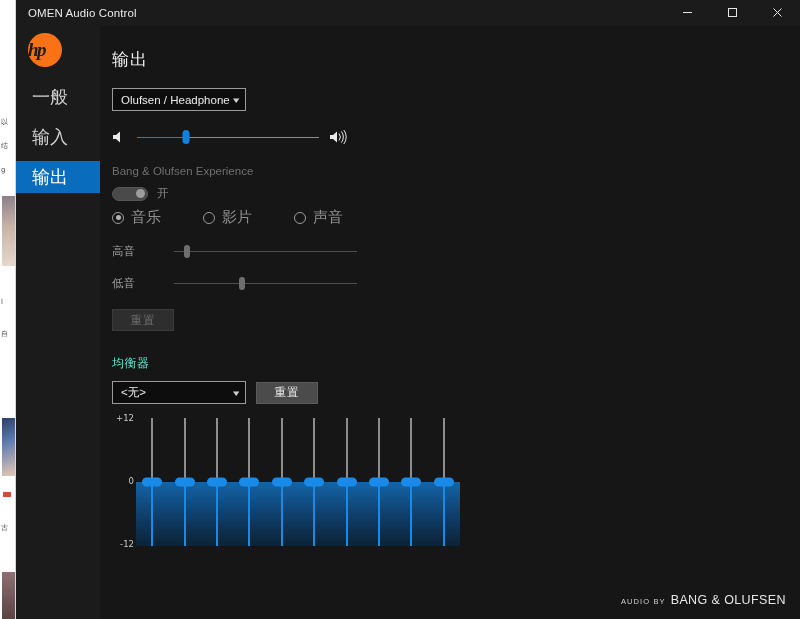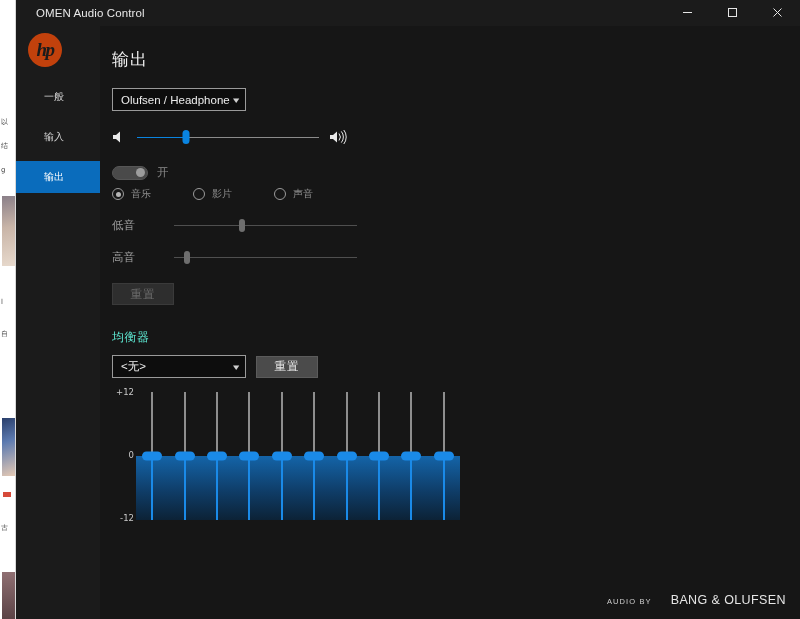--- a/index.html
+++ b/index.html
@@ -47,21 +47,21 @@
   #titlebar {
     height: 26px;
     background: #1b1b1b;
     display: flex; align-items: center;
     flex: 0 0 26px;
     border-bottom: 1px solid #1b1b1b;
   }
   #titlebar-text {
     color: #e8e8e8;
     font-size: 11.5px;
-    padding-left: 20px;
+    padding-left: 12px;
     letter-spacing: .1px;
     white-space: nowrap;
   }
   #window-controls { margin-left: auto; display: flex; height: 26px; }
   .wc {
     width: 45px; height: 26px;
     display: flex; align-items: center; justify-content: center;
     color: #e6e6e6;
   }
   .wc svg { display: block; }
@@ -73,39 +73,39 @@
   #sidebar {
     width: 84px;
     background: #1b1b1b;
     flex: 0 0 84px;
     display: flex; flex-direction: column;
   }
   #hp-logo {
     width: 34px; height: 34px;
     margin: 7px 0 0 12px;
     border-radius: 50%;
-    background: #c2410c;
-    display: flex; align-items: center; justify-content: center;
+    background: #f97316;
+    display: flex; align-items: center; 
   }
   #hp-logo span {
     font-family: "Liberation Serif", serif;
     font-style: italic;
     font-weight: bold;
     font-size: 19px;
     color: #1b1b1b;
     line-height: 1;
     letter-spacing: -1.5px;
     transform: translateY(-1px);
   }
   .nav-item {
     height: 32px;
     display: flex; align-items: center;
-    padding-left: 28px;
+    padding-left: 16px;
     color: #d0d0d0;
-    font-size: 10px;
+    font-size: 18px;
   }
   .nav-item.first { margin-top: 14px; }
   .nav-item.spaced { margin-top: 8px; text-align: center; }
   .nav-item.active { background: #0a6cbc; color: #ffffff; margin-top: 8px; }
 
   
   #content {
     flex: 1;
     background: #161616;
     position: relative;
@@ -178,21 +178,21 @@
 
   #radio-row { display: flex; margin-top: 7px; }
   .radio { display: flex; align-items: center; }
   .radio + .radio { margin-left: 42px; }
   .radio .rc {
     width: 12px; height: 12px; border-radius: 50%;
     border: 1.4px solid #9a9a9a;
     display: flex; align-items: center; justify-content: center;
   }
   .radio .rc .dot { width: 5px; height: 5px; border-radius: 50%; background: #b5b5b5; }
-  .radio .rlabel { margin-left: 7px; font-size: 10px; color: #8e8e8e; }
+  .radio .rlabel { margin-left: 7px; font-size: 15px; color: #8e8e8e; }
 
   
   .tone-row { display: flex; align-items: center; margin-top: 16px; width: 245px; }
   .tone-row .tname { width: 62px; font-size: 11.5px; color: #9b9b9b; flex: 0 0 62px; }
   .tone-track { position: relative; flex: 1; height: 16px; }
   .tone-track .rail {
     position: absolute; left: 0; right: 0; top: 7.5px;
     height: 1.4px; background: #4f4f4f;
   }
   .tone-track .thumb {
@@ -255,21 +255,21 @@
 
   
   #brand {
     position: absolute;
     right: 14px; bottom: 12px;
     display: flex; align-items: baseline;
     color: #e6e6e6;
   }
   #brand .small {
     font-size: 7.5px; letter-spacing: 1.1px;
-    margin-right: 19px; color: #cfcfcf;
+    margin-right: 5px; color: #cfcfcf;
   }
   #brand .big { font-size: 12.5px; letter-spacing: .4px; }
 </style>
 </head>
 <body>
 
 <div id="desktop">
   <div class="bg-strip">
     <div class="bg-txt" style="top:118px;">以</div>
     <div class="bg-txt" style="top:142px;">结</div>
@@ -348,20 +348,21 @@
         </div>
         <span class="spk">
           <svg width="20" height="14" viewBox="0 0 20 14">
             <path d="M1 5h3l4-3.5v11L4 9H1z" fill="currentColor"></path>
             <path d="M10 3.5a5.5 5.5 0 010 7M12.3 1.4a8.6 8.6 0 010 11.2M14.6 -0.3a11.5 11.5 0 010 14.6" fill="none" stroke="currentColor" stroke-width="1"></path>
           </svg>
         </span>
       </div>
 
       <div id="bo-section">
+        <div class="dim-label">Bang &amp; Olufsen Experience</div>
 
         <div id="bo-toggle-row">
           <div class="toggle">
             <div class="knob"></div>
           </div>
           <span class="tlabel">开</span>
         </div>
 
 
         <div id="radio-row">
@@ -375,31 +376,31 @@
             <span class="rc"></span>
             <span class="rlabel">影片</span>
           </div>
           <div class="radio">
             <span class="rc"></span>
             <span class="rlabel">声音</span>
           </div>
         </div>
 
         <div class="tone-row">
+          <span class="tname">高音</span>
+          <div class="tone-track">
+            <div class="rail"></div>
+            <div class="thumb" id="treble-thumb" style="left: 7%;"></div>
+          </div>
+        </div>
+        <div class="tone-row">
           <span class="tname">低音</span>
           <div class="tone-track">
             <div class="rail"></div>
             <div class="thumb" id="bass-thumb" style="left: 37%;"></div>
-          </div>
-        </div>
-        <div class="tone-row">
-          <span class="tname">高音</span>
-          <div class="tone-track">
-            <div class="rail"></div>
-            <div class="thumb" id="treble-thumb" style="left: 7%;"></div>
           </div>
         </div>
 
         <div class="btn disabled" id="reset-tone-btn">重置</div>
       </div>
 
       <div id="eq-section">
         <div id="eq-title">均衡器</div>
 
         <div id="eq-controls">

